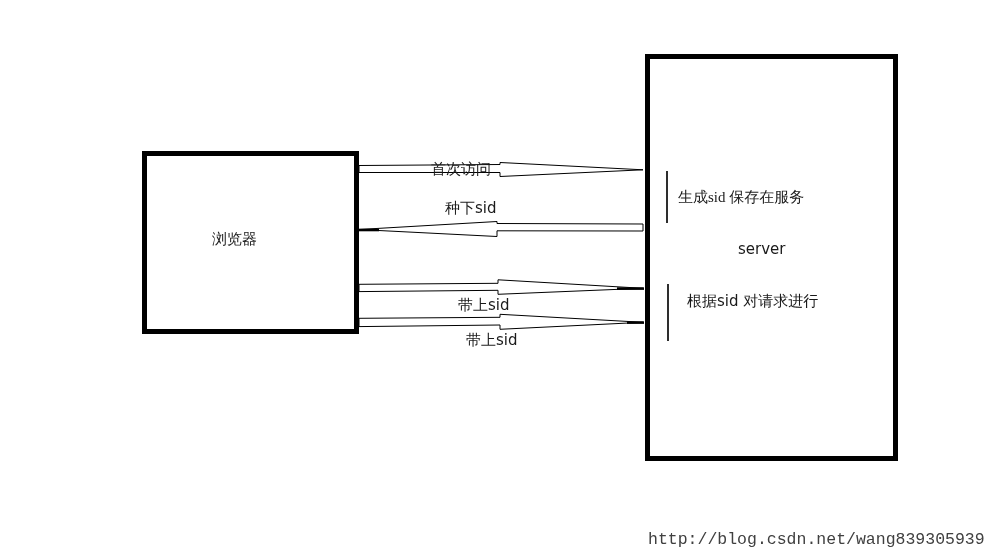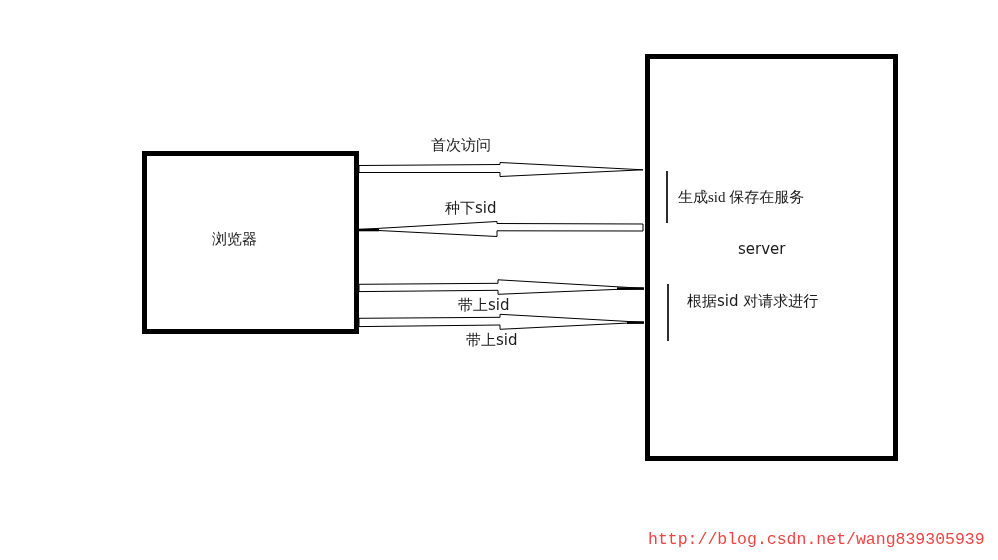--- a/index.html
+++ b/index.html
@@ -68,32 +68,32 @@
   .tip-tick {
     stroke: #000000;
     stroke-width: 2.6;
   }
 
   .arrow-label {
     position: absolute;
     font-size: 15px;
     white-space: nowrap;
   }
-  #arrow-label-1 { left: 431px; top: 136px; }
+  #arrow-label-1 { left: 431px; top: 160px; }
   #arrow-label-2 { left: 445px; top: 199px; }
   #arrow-label-3 { left: 458px; top: 296px; }
   #arrow-label-4 { left: 466px; top: 331px; }
 
   #watermark {
     position: absolute;
     left: 648px; top: 530px;
     font-family: "Liberation Mono", "DejaVu Sans Mono", monospace;
     font-size: 16.5px;
     letter-spacing: 0px;
-    color: #ef4444;
+    color: #404040;
     white-space: nowrap;
   }
 </style>
 </head>
 <body>
 
 <div id="canvas">
 
   <div id="browser-box" class="box"></div>
   <div id="browser-label" class="box-label">浏览器</div>

